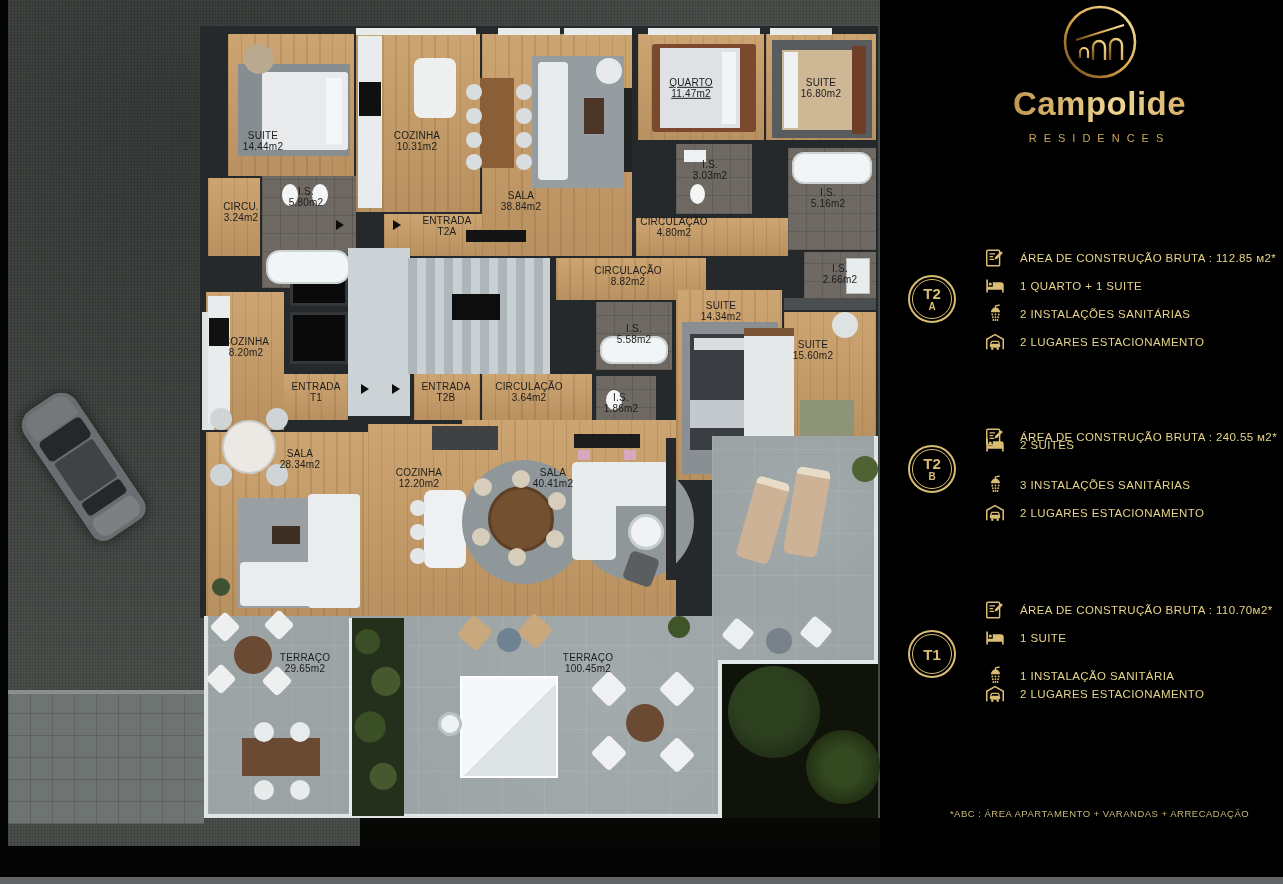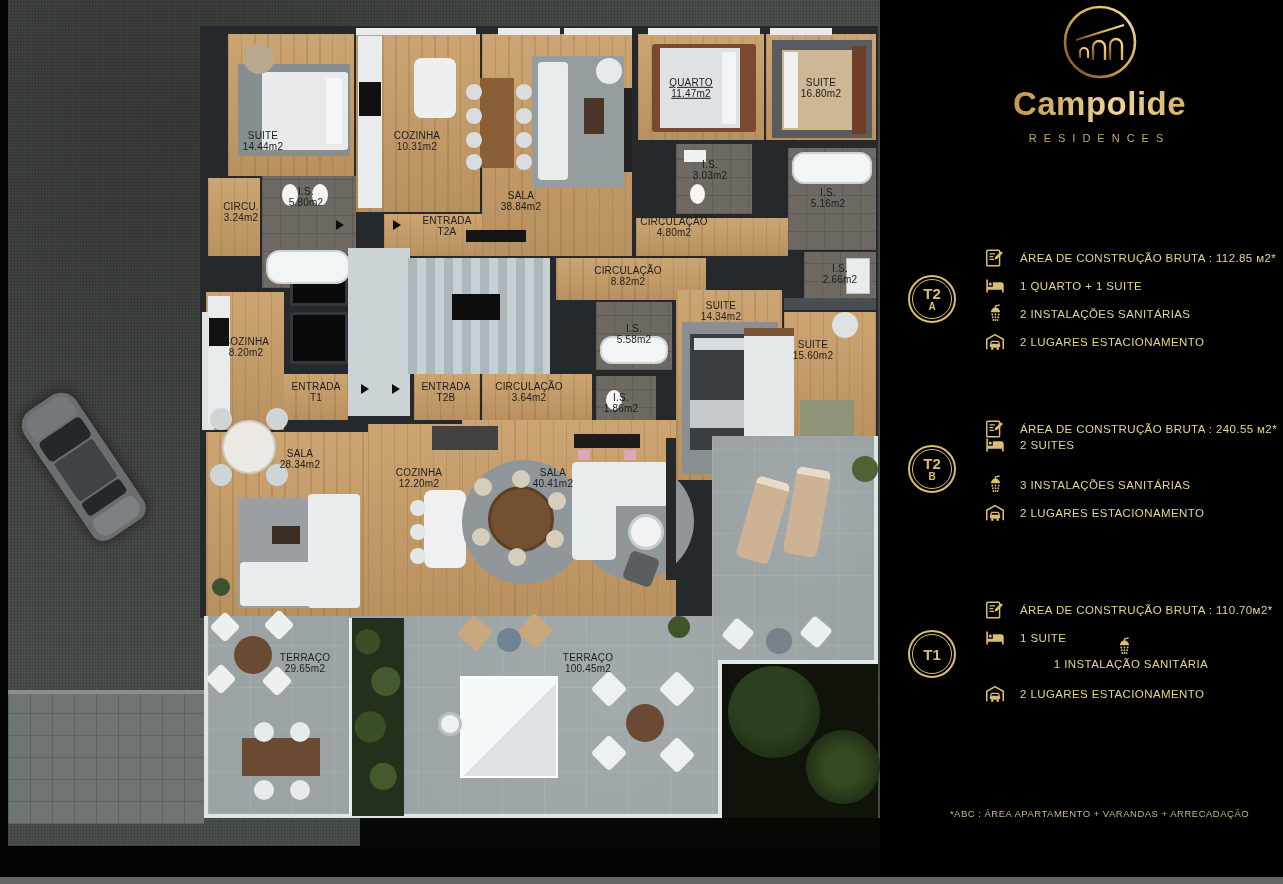--- a/index.html
+++ b/index.html
@@ -356,21 +356,21 @@
             </svg></span>
         <span class="tx">2 LUGARES ESTACIONAMENTO</span>
       </div>
     </div>
 
     <div class="unit" style="top:415px;">
       <div class="badge" style="top:30px;">
         <span class="b1">T2</span>
         <span class="b2">B</span>
       </div>
-      <div class="srow" style="top:0;text-align:center;">
+      <div class="srow" style="top:8px;text-align:center;">
         <span class="ic"><svg viewBox="0 0 24 24" width="22" height="22">
               <rect x="3" y="3.5" width="14" height="17" rx="1" fill="none" stroke="currentColor" stroke-width="1.6"></rect>
               <path d="M6 7.5h6M6 10.5h4M6 13.5h5" stroke="currentColor" stroke-width="1.3" fill="none"></path>
               <path d="M18.6 4.6l2 2-6.4 6.4-2.6.6.6-2.6z" fill="currentColor"></path>
             </svg></span>
         <span class="tx">ÁREA DE CONSTRUÇÃO BRUTA :  240.55 м2*</span>
       </div>
       <div class="srow" style="top:16px;text-align:right;">
         <span class="ic"><svg viewBox="0 0 24 24" width="22" height="22" fill="currentColor">
               <path d="M2.5 5v14h1.8v-3h15.4v3H21.5v-8.2c0-1.6-1.3-2.8-2.9-2.8H9.6v4.8H4.3V5z"></path>
@@ -419,21 +419,21 @@
             </svg></span>
         <span class="tx">ÁREA DE CONSTRUÇÃO BRUTA :  110.70м2*</span>
       </div>
       <div class="srow" style="top:28px;">
         <span class="ic"><svg viewBox="0 0 24 24" width="22" height="22" fill="currentColor">
               <path d="M2.5 5v14h1.8v-3h15.4v3H21.5v-8.2c0-1.6-1.3-2.8-2.9-2.8H9.6v4.8H4.3V5z"></path>
               <circle cx="6.8" cy="9.8" r="1.7"></circle>
             </svg></span>
         <span class="tx">1 SUITE</span>
       </div>
-      <div class="srow" style="top:40px;flex-direction:column;">
+      <div class="srow" style="top:66px;">
         <span class="ic"><svg viewBox="0 0 24 24" width="22" height="22" fill="currentColor">
               <path d="M7.5 10a5 5 0 0 1 10 0z"></path>
               <path d="M12.5 5.5V3.2l4.5-1" stroke="currentColor" stroke-width="1.5" fill="none"></path>
               <circle cx="9" cy="12.5" r="1"></circle>
               <circle cx="12.5" cy="12.5" r="1"></circle>
               <circle cx="16" cy="12.5" r="1"></circle>
               <circle cx="9.6" cy="15.5" r="1"></circle>
               <circle cx="12.5" cy="15.5" r="1"></circle>
               <circle cx="15.4" cy="15.5" r="1"></circle>
               <circle cx="10.2" cy="18.5" r="1"></circle>

